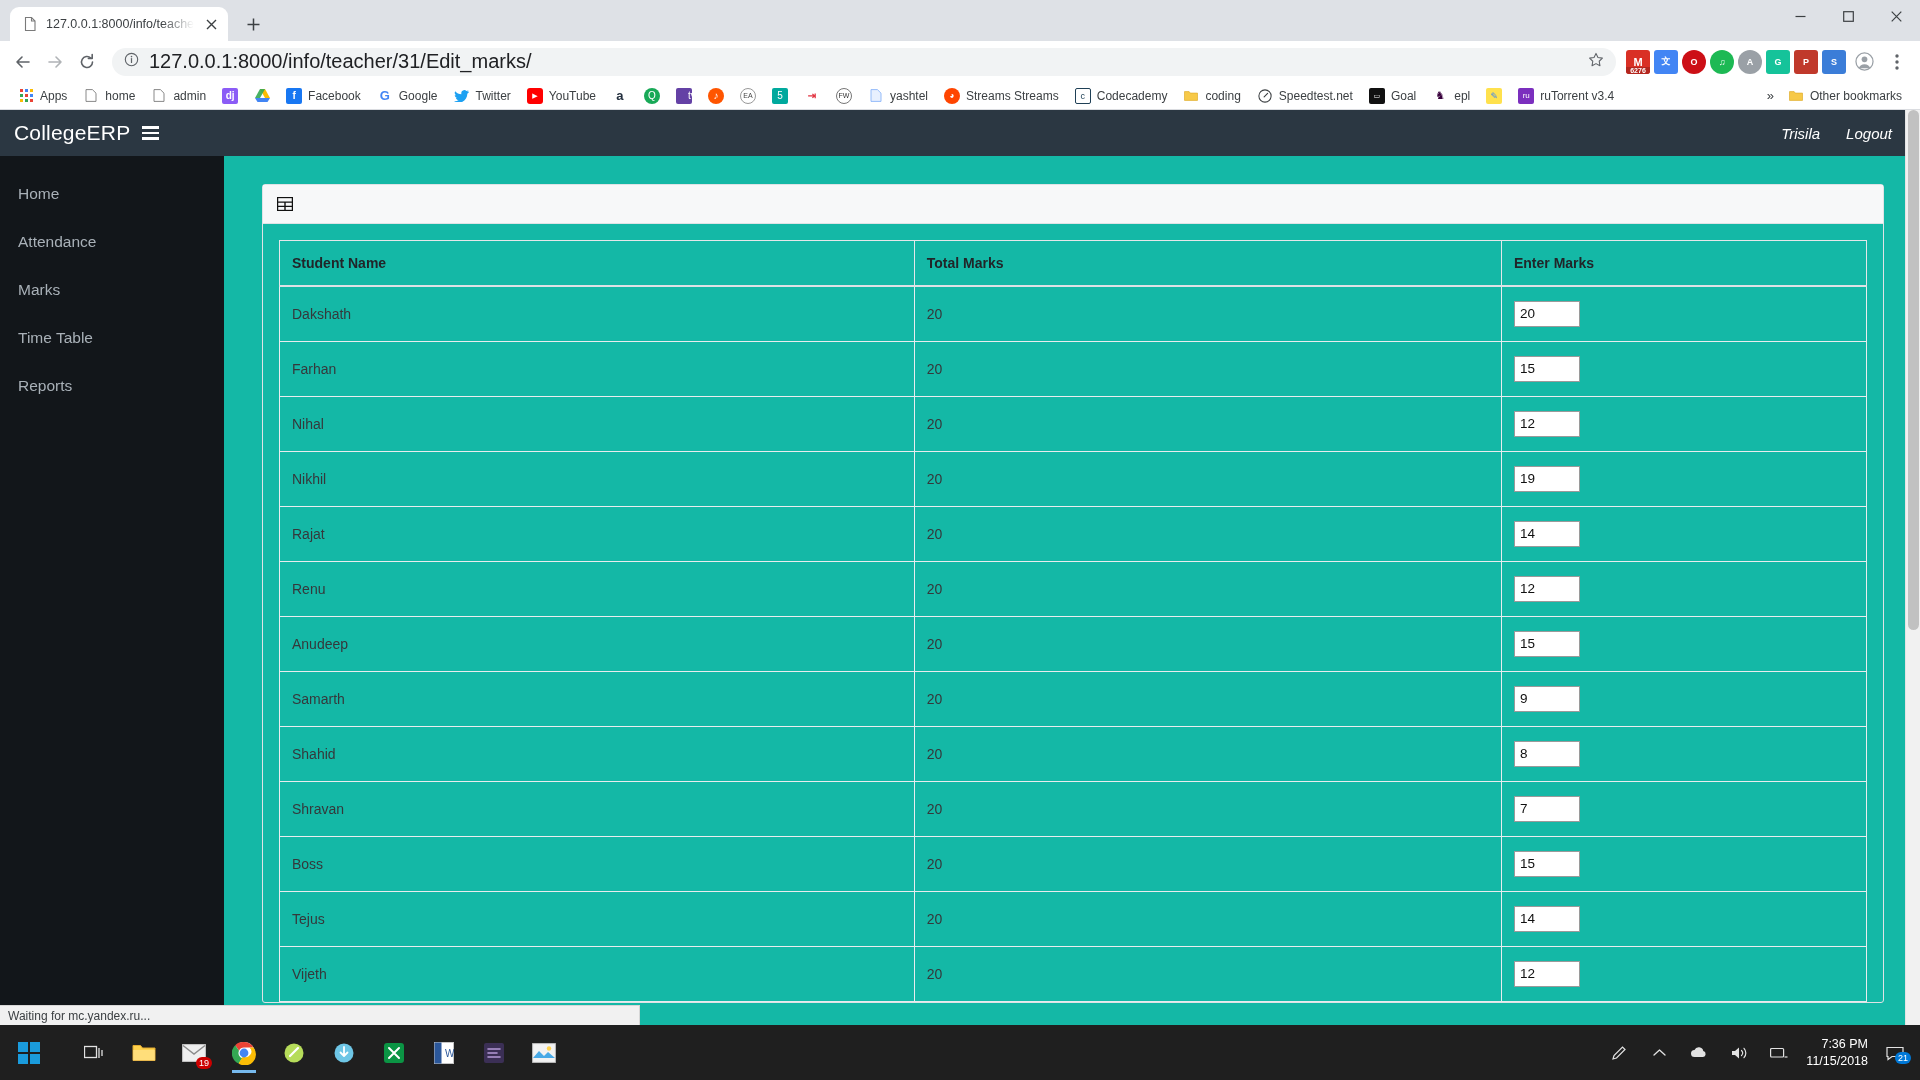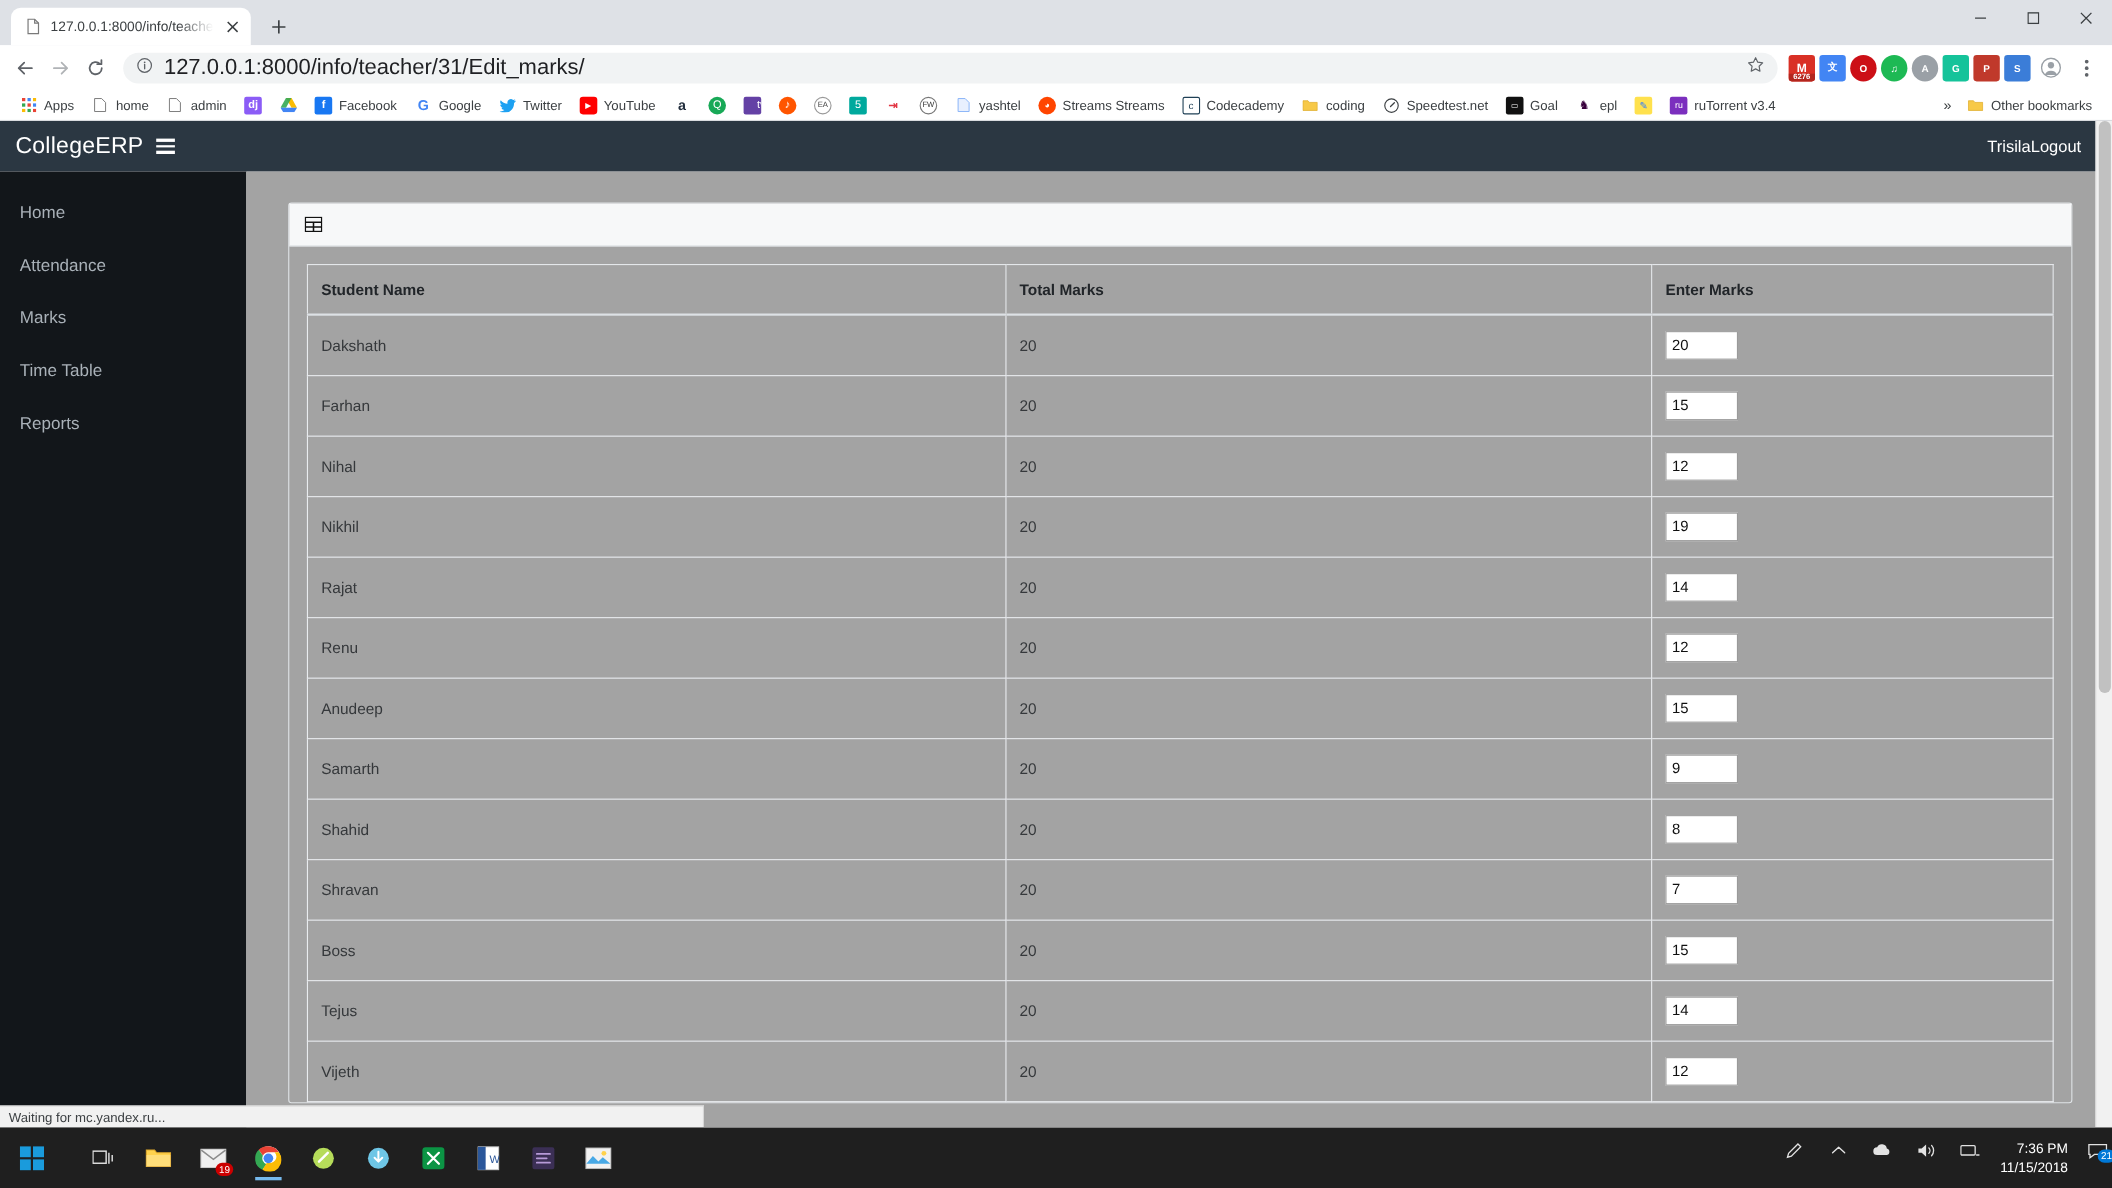--- a/index.html
+++ b/index.html
@@ -42,28 +42,28 @@
   .bm-right { margin-left: auto; display: flex; align-items: center; }
 
   
   .viewport { flex: 1; background: #fff; position: relative; overflow: hidden; display: flex; flex-direction: column;}
   .appwrap { flex:1; display: flex; flex-direction: column; overflow: hidden;}
 
   .navbar { height: 46px; background: #2b3742; display: flex; align-items: center; padding: 0 14px; flex: 0 0 46px; }
   .brand { color: #fff; font-size: 21px; letter-spacing: .2px; }
   .burger { margin-left: 12px; display: flex; flex-direction: column; gap: 3px; }
   .burger i { display: block; width: 17px; height: 2.5px; background: #fff; }
-  .nav-right { margin-left: auto; display: flex; align-items: center; padding-right: 14px; }
+  .nav-right { margin-left: auto; display: flex; align-items: center; gap: 26px; padding-right: 14px; font-style: italic; }
   .nav-right a { color: #ffffff; font-size: 15px; text-decoration: none; }
 
   .body-row { flex: 1; display: flex; min-height: 0; }
   .sidebar { width: 224px; background: #12161a; flex: 0 0 224px; padding-top: 14px; }
   .side-item { color: #a9b1b8; font-size: 15.5px; padding: 15px 18px; }
 
-  .content { flex: 1; background: #a3a3a3; padding: 28px 36px 6px 38px; overflow: hidden; }
+  .content { flex: 1; background: #14b8a6; padding: 28px 36px 6px 38px; overflow: hidden; }
   .panel { border: 1px solid #dfe3e6; border-radius: 3px; }
   .panel-head { background: #f7f8f9; border-bottom: 1px solid #dfe3e6; padding: 12px 14px; }
   .grid-icon { width: 16px; height: 14px; display: block; }
   .panel-body { padding: 16px 16px 0 16px; }
 
   table.marks { width: 100%; border-collapse: collapse; font-size: 14px; color: #35383b; table-layout: fixed; }
   table.marks th { text-align: left; font-weight: bold; padding: 14px 12px; border: 1px solid #e4e7ea;
                    border-bottom: 2px solid #dde1e5; font-size: 14px; color: #212529; }
   table.marks td { padding: 13px 12px; border: 1px solid #e9ecef; height: 55px; vertical-align: middle; }
   table.marks col.c1 { width: 40%; } table.marks col.c2 { width: 37%; } table.marks col.c3 { width: 23%; }
@@ -79,21 +79,21 @@
 
   
   .taskbar { position: absolute; left: 0; bottom: 0; width: 1920px; height: 55px; background: #1f1f1f;
              display: flex; align-items: center; color: #fff; }
   .start { width: 58px; height: 55px; display: flex; align-items: center; justify-content: center; }
   .tb-search { width: 350px; height: 40px; background: #2d2d2d; border-radius: 2px; display: flex; align-items: center;
                gap: 10px; padding: 0 12px; font-size: 13.5px; color: #e2e2e2; }
   .tb-icons { display: flex; align-items: center; gap: 6px; margin-left: 14px; }
   .tb-ico { width: 44px; height: 45px; display: flex; align-items: center; justify-content: center; position: relative; }
   .tb-ico.active::after { content:""; position:absolute; bottom:2px; left:10px; right:10px; height:3px; background:#76b9ed; }
-  .tray { margin-left: auto; display: flex; align-items: flex-start; gap: 14px; padding-right: 0; font-size: 12.5px; }
+  .tray { margin-left: auto; display: flex; align-items: center; gap: 14px; padding-right: 12px; font-size: 12.5px; }
   .clock { text-align: right; line-height: 1.35; font-size: 12.5px; }
   .badge { position: absolute; bottom: 6px; right: 4px; background: #c00; color: #fff; font-size: 9px;
            border-radius: 8px; padding: 0 3px; line-height: 12px; }
   .notif { width: 26px; height: 20px; display:flex; align-items:center; justify-content:center; }
 </style>
 </head>
 <body>
 
 <div class="browser">
 

